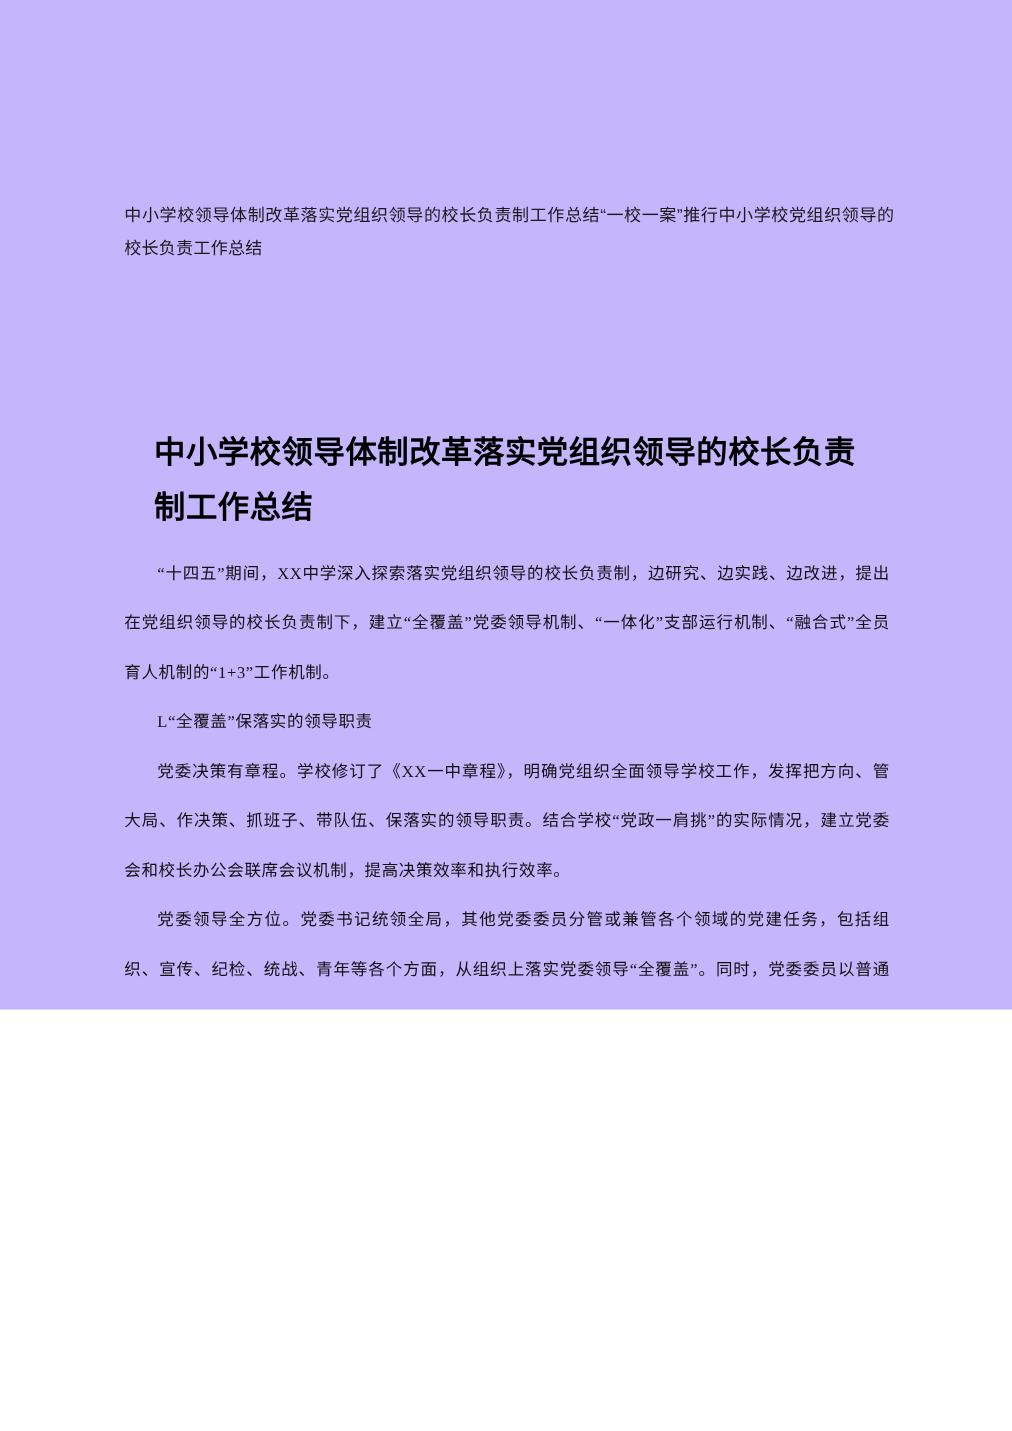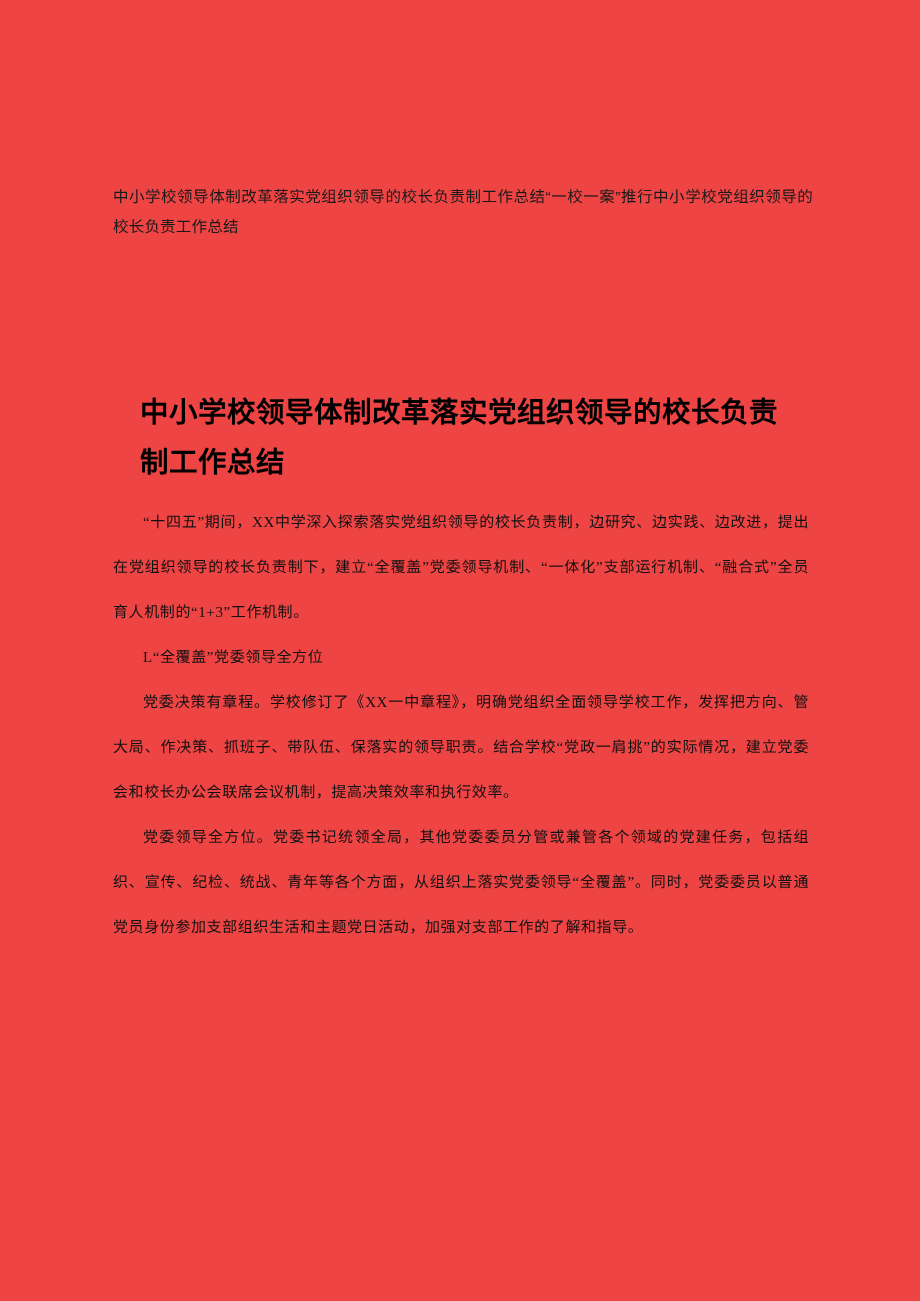--- a/index.html
+++ b/index.html
@@ -9,23 +9,23 @@
     background: #ffffff;
   }
   body {
     font-family: "Liberation Serif", "DejaVu Serif", serif;
     color: #000000;
     -webkit-font-smoothing: antialiased;
   }
   .page {
     position: relative;
     width: 920px;
-    height: 1301px;
+    height: 918px;
     margin: 0 auto;
-    background: #ef4444;
+    background: #c4b5fd;
     overflow: hidden;
     box-sizing: border-box;
   }
 
   
   .header-block {
     position: absolute;
     left: 113px;
     top: 182px;
     width: 700px;
@@ -98,18 +98,18 @@
 
   <div class="header-block">
     <div class="header-line">中小学校领导体制改革落实党组织领导的校长负责制工作总结“一校一案”推行中小学校党组织领导的校长负责工作总结</div>
   </div>
 
 
   <h1 class="doc-title">中小学校领导体制改革落实党组织领导的校长负责制工作总结</h1>
 
   <div class="body-wrap">
     <p class="para">“十四五”期间，XX中学深入探索落实党组织领导的校长负责制，边研究、边实践、边改进，提出在党组织领导的校长负责制下，建立“全覆盖”党委领导机制、“一体化”支部运行机制、“融合式”全员育人机制的“1+3”工作机制。</p>
-    <p class="para heading">L“全覆盖”党委领导全方位</p>
+    <p class="para heading">L“全覆盖”保落实的领导职责</p>
     <p class="para">党委决策有章程。学校修订了《XX一中章程》，明确党组织全面领导学校工作，发挥把方向、管大局、作决策、抓班子、带队伍、保落实的领导职责。结合学校“党政一肩挑”的实际情况，建立党委会和校长办公会联席会议机制，提高决策效率和执行效率。</p>
     <p class="para">党委领导全方位。党委书记统领全局，其他党委委员分管或兼管各个领域的党建任务，包括组织、宣传、纪检、统战、青年等各个方面，从组织上落实党委领导“全覆盖”。同时，党委委员以普通党员身份参加支部组织生活和主题党日活动，加强对支部工作的了解和指导。</p>
   </div>
 
 </div>
 
 </body></html>

